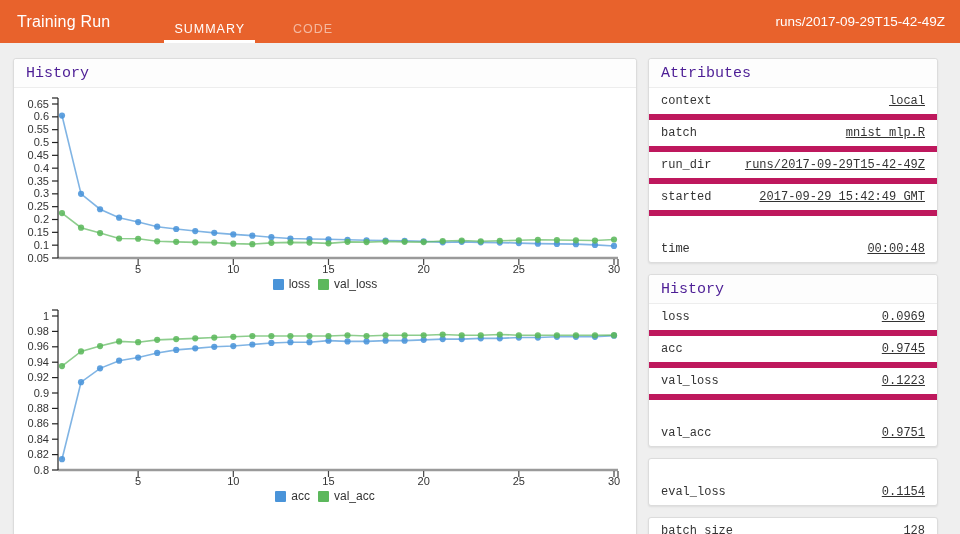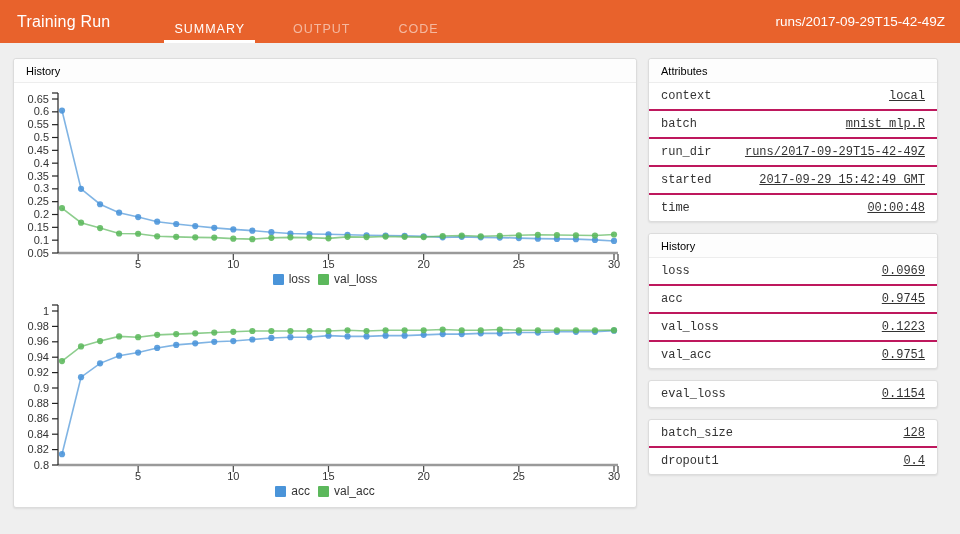--- a/index.html
+++ b/index.html
@@ -14,48 +14,47 @@
   .tab { position:relative; font-size:12.5px; letter-spacing:1px; line-height:43px;
          padding:8px 24px; color:rgba(255,255,255,.55); cursor:pointer; }
   .tab.active { color:#fff; }
   .tab.active::after { content:""; position:absolute; left:14px; right:14px; bottom:0;
                        height:3px; background:#fff; }
   .run-label { margin-left:auto; font-size:13.5px; line-height:43px; padding-right:15px; }
   
   .main { display:flex; gap:11px; padding:15px 13px 0 13px; }
   .panel { background:#fff; border:1px solid #dcdcdc; border-radius:3px;
            box-shadow:0 1px 2px rgba(0,0,0,.08); }
-  .panel-title { font-size:11px; color:#000000; padding:6px 12px 5px 12px;
+  .panel-title { font-size:15px; color:#4c1d95; padding:6px 12px 5px 12px;
                  border-bottom:1px solid #ededed; background:#fdfdfd;
-                 border-radius:3px 3px 0 0; }
+                 border-radius:3px 3px 0 0;font-family:Liberation Mono, monospace; }
   .history-panel { width:624px; flex:none; }
   .side-col { width:290px; flex:none; display:flex; flex-direction:column; gap:11px; }
   
   .kv-row { display:flex; justify-content:space-between; align-items:baseline;
             font-family:"Liberation Mono", monospace; font-size:12px; color:#333;
-            padding:6px 12px; border-bottom:2px solid #be185d; white-space:nowrap; }
-  .kv-row:last-child { border-bottom:none; }
+            padding:6px 12px; border-bottom:6px solid #be185d; white-space:nowrap; }
+  .kv-row:last-child { border-bottom:none;margin-top:20px; }
   .kv-key { text-align:left; }
   .kv-val { text-align:right;text-decoration:underline; }
   
   .chart-block { padding:4px 10px 2px 10px; }
   .chart-svg { display:block; }
   .legend { display:flex; justify-content:center; align-items:center; gap:8px;
             font-size:12px; color:#333; padding:1px 0 7px 0; }
   .lg-item { display:flex; align-items:center; gap:5px; }
   .lg-sq { width:11px; height:11px; display:inline-block; border-radius:1px; }
 </style>
 </head>
 <body>
 
 <header class="app-header">
   <div class="app-title">Training Run</div>
   <nav class="tab-bar">
     <div class="tab active">SUMMARY</div>
-    <div class="tab">OUTPUT</div>
     <div class="tab">CODE</div>
   </nav>
   <div class="run-label">runs/2017-09-29T15-42-49Z</div>
 </header>
 
 <main class="main">
 
   <section class="panel history-panel">
     <div class="panel-title">History</div>
     <div class="chart-block">

